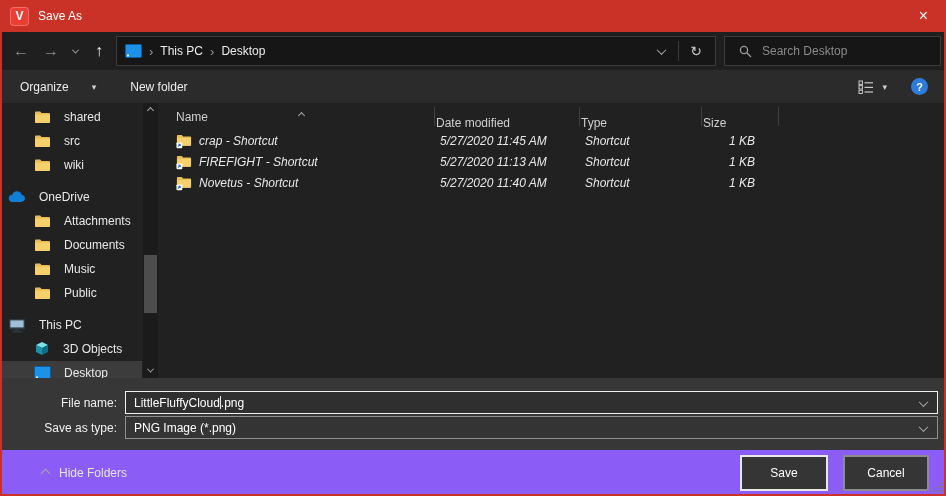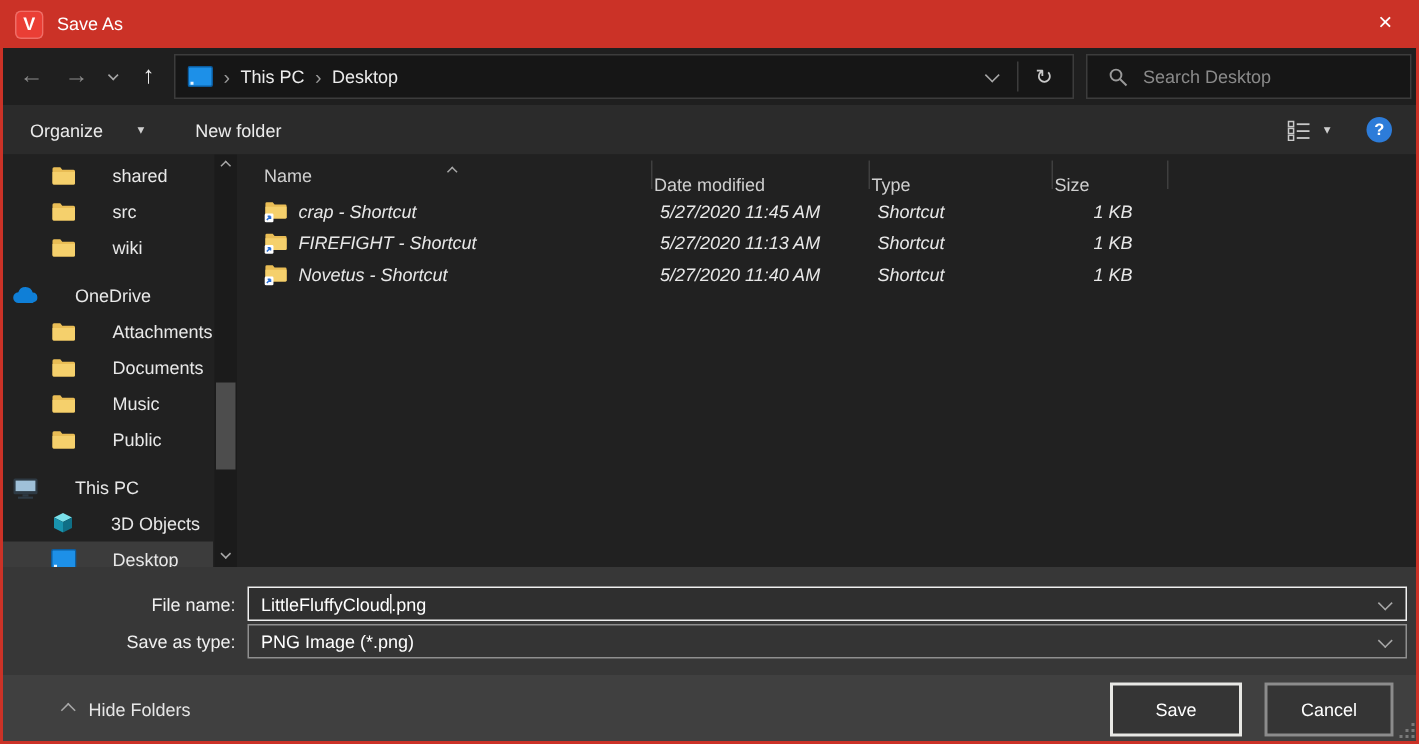--- a/index.html
+++ b/index.html
@@ -45,21 +45,21 @@
   .tb-newfolder { margin-left:34px; }
   .tb-spacer { flex:1; }
   .tb-view { display:flex; align-items:center; gap:8px; margin-right:24px; }
   .help-circle { width:17px; height:17px; border-radius:50%; background:#2d7cd9; color:#fff; font-size:11px; font-weight:bold; display:flex; align-items:center; justify-content:center; margin-right:18px; }
 
   
   .main { position:absolute; top:103px; left:0; right:0; height:275px; background:#212121; display:flex; }
 
   
   .sidebar { position:relative; width:160px; height:100%; overflow:hidden; flex:none; }
-  .side-item { height:24px; display:flex; align-items:center; gap:24px; font-size:12px; color:#e8e8e8; width:142px; }
+  .side-item { height:24px; display:flex; align-items:center; gap:13px; font-size:12px; color:#e8e8e8; width:142px; }
   .ind1 { padding-left:8px; }
   .ind2 { padding-left:34px; }
   .gap-before { margin-top:8px; }
   .side-item.selected { background:#3c3c3c; }
   .side-pad { padding-top:2px; }
   .side-scroll { position:absolute; top:0; left:143px; width:15px; height:275px; background:#1b1b1b; }
   .scroll-arrow { position:absolute; left:0; width:15px; height:15px; display:flex; align-items:center; justify-content:center; }
   .scroll-thumb { position:absolute; left:1px; top:152px; width:13px; height:58px; background:#4d4d4d; }
   .chv { width:7px; height:7px; border:solid #a8a8a8; border-width:0 1.5px 1.5px 0; display:inline-block; }
   .chv-d { transform:rotate(45deg) translate(-1px,-1px); }
@@ -76,32 +76,32 @@
   .hcell.pad { padding-left:2px;align-items:flex-end; }
   .sort-caret { position:absolute; left:139px; top:1px; }
   .list-row { height:21px; align-items:center; color:#e8e8e8; font-size:12px;font-style:italic; }
   .cell { display:flex; align-items:center; height:21px; }
   .cell.pad { padding-left:6px; }
   .cell-name { gap:7px; }
   .cell-size { justify-content:flex-end; padding-right:24px; }
 
   
   .fields { position:absolute; top:378px; left:0; right:0; height:72px; background:#373737; }
-  .frow { display:flex; align-items:center; height:23px;margin-left:40px; }
+  .frow { display:flex; align-items:center; height:23px; }
   .frow1 { margin-top:13px; }
   .frow2 { margin-top:2px; }
   .flabel { width:125px; text-align:right; padding-right:8px; color:#f0f0f0; font-size:12px; flex:none; }
   .fbox { flex:1; margin-right:8px; height:23px; display:flex; align-items:center; padding:0 41px 0 8px; position:relative; font-size:12px; color:#fff; }
   .fname { background:#2f2f2f; border:1px solid #f0f0f0; }
   .ftype { background:#343434; border:1px solid #8f8f8f; }
   .fbox .chv { position:absolute; right:10px; top:8px; }
   .caret { display:inline-block; width:1px; height:13px; background:#e8e8e8; vertical-align:-2px; }
 
   
-  .footer { position:absolute; top:450px; left:0; right:0; height:46px; background:#404040; display:flex; align-items:center; }
+  .footer { position:absolute; top:450px; left:0; right:0; height:46px; background:#8b5cf6; display:flex; align-items:center; }
   .hide-folders { margin-left:42px; display:flex; align-items:center; gap:10px; color:#e6e6e6; font-size:12px; flex:1; }
   .btn { height:36px; background:#353535; color:#fff; font-size:12px; display:flex; align-items:center; justify-content:center; }
   .btn-save { width:88px; border:2px solid #e8e8e5; margin-right:15px; }
   .btn-cancel { width:86px; border:2px solid #8c8c8c; margin-right:17px; }
   .grip { position:absolute; right:3px; bottom:4px; width:12px; height:12px; }
   .grip i { position:absolute; width:2px; height:2px; background:#7a7a7a; }
   .g1{right:0;bottom:0;} .g2{right:0;bottom:4px;} .g3{right:4px;bottom:0;} .g4{right:0;bottom:8px;} .g5{right:8px;bottom:0;} .g6{right:4px;bottom:4px;}
 
   svg { display:block; }
 </style>

